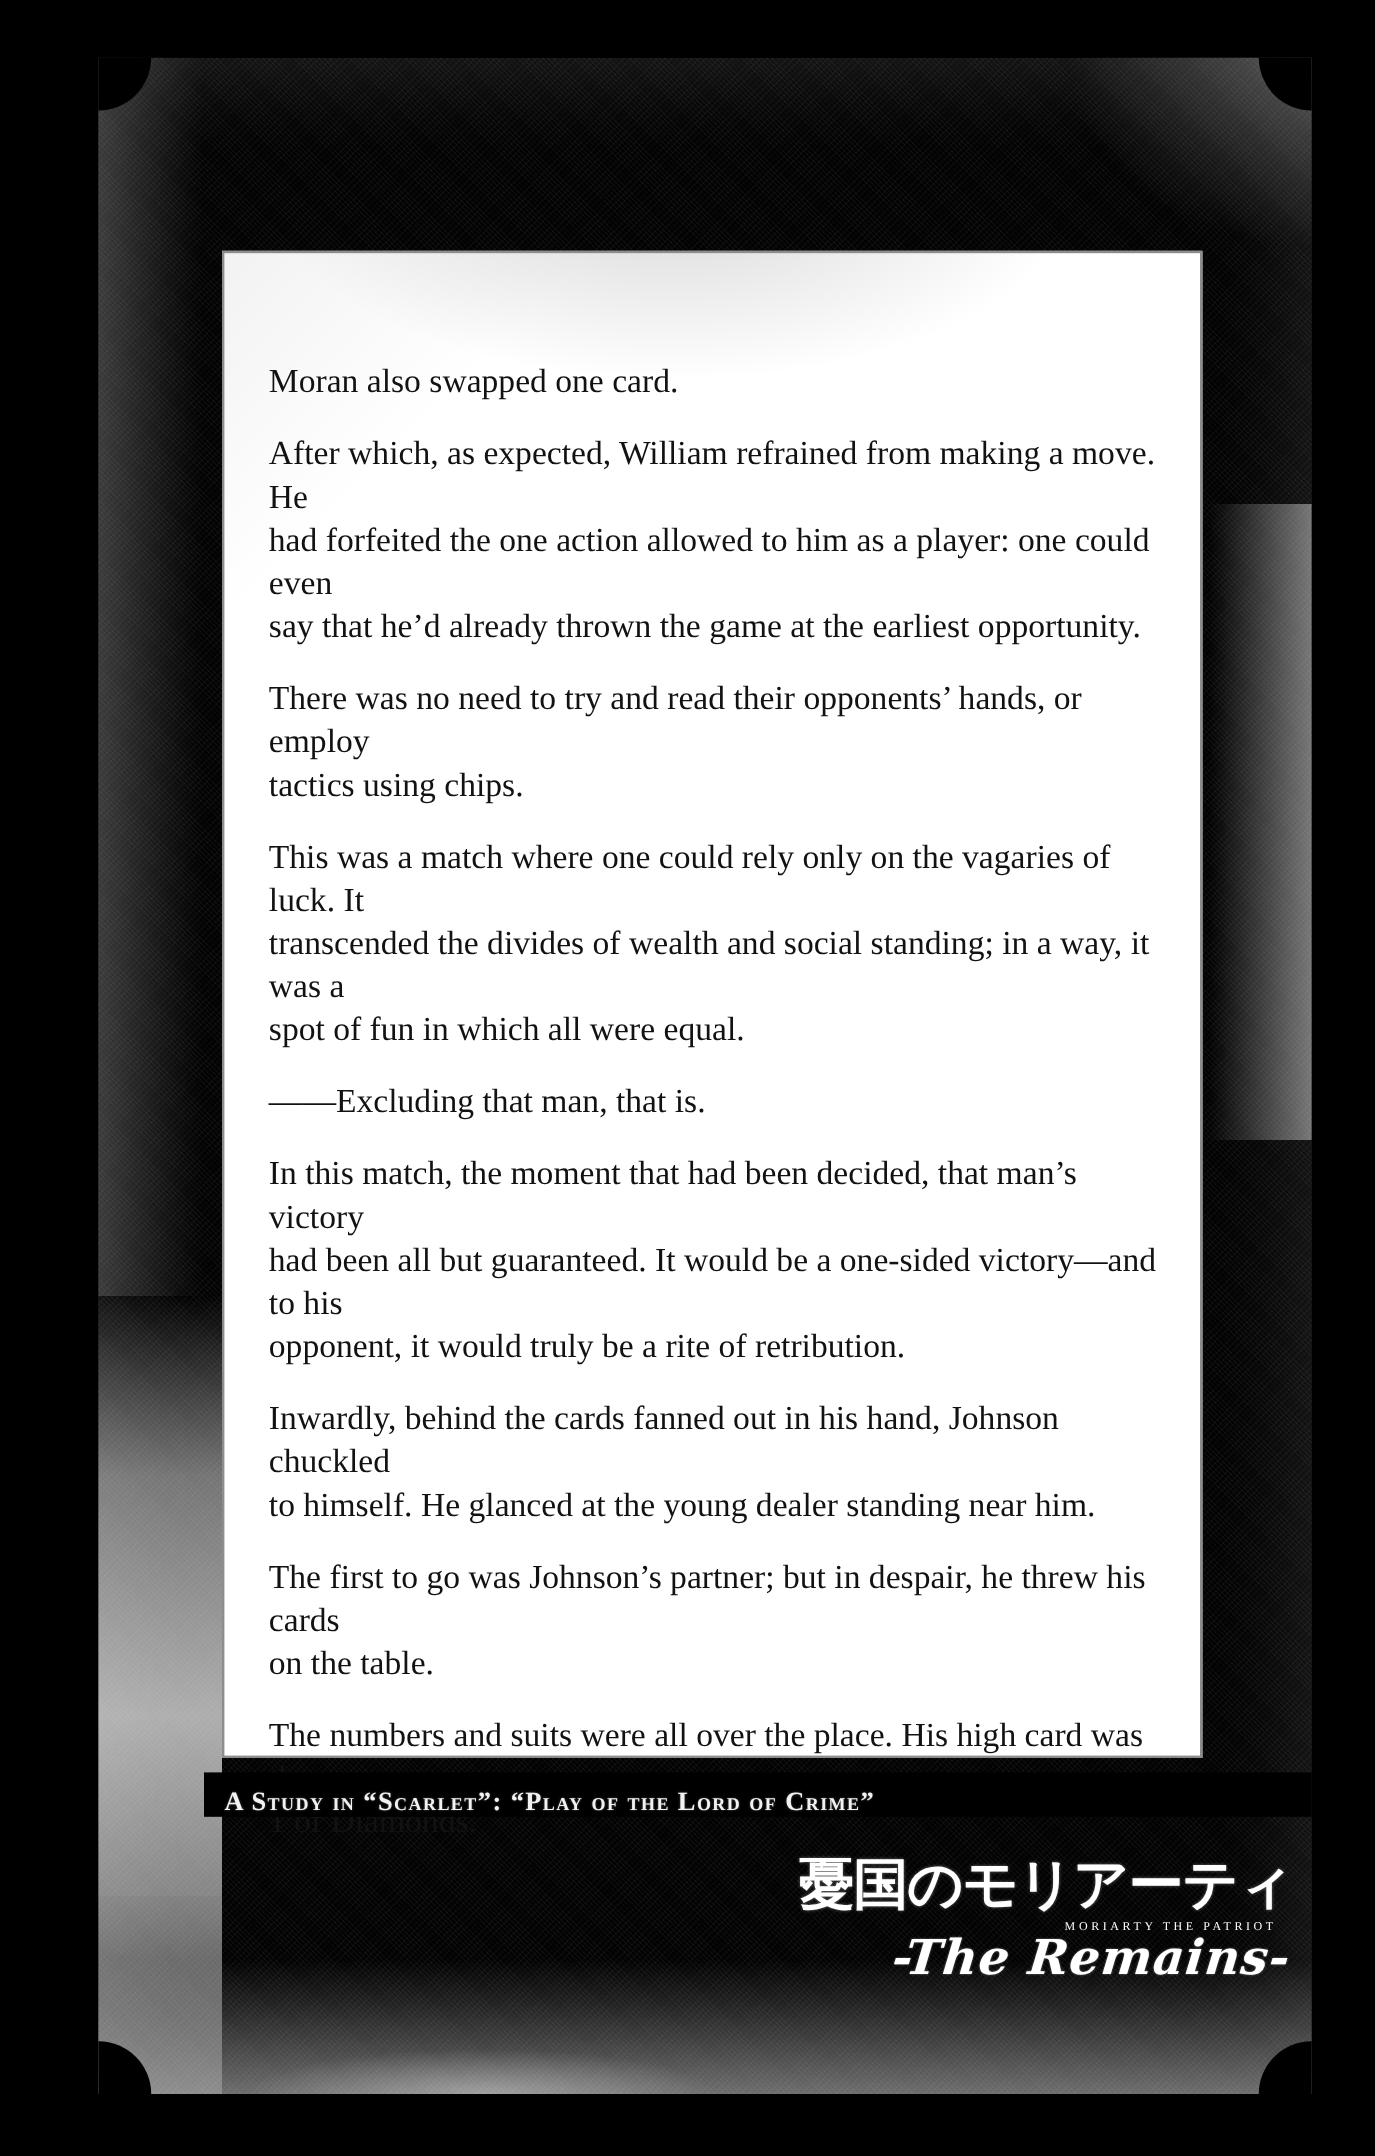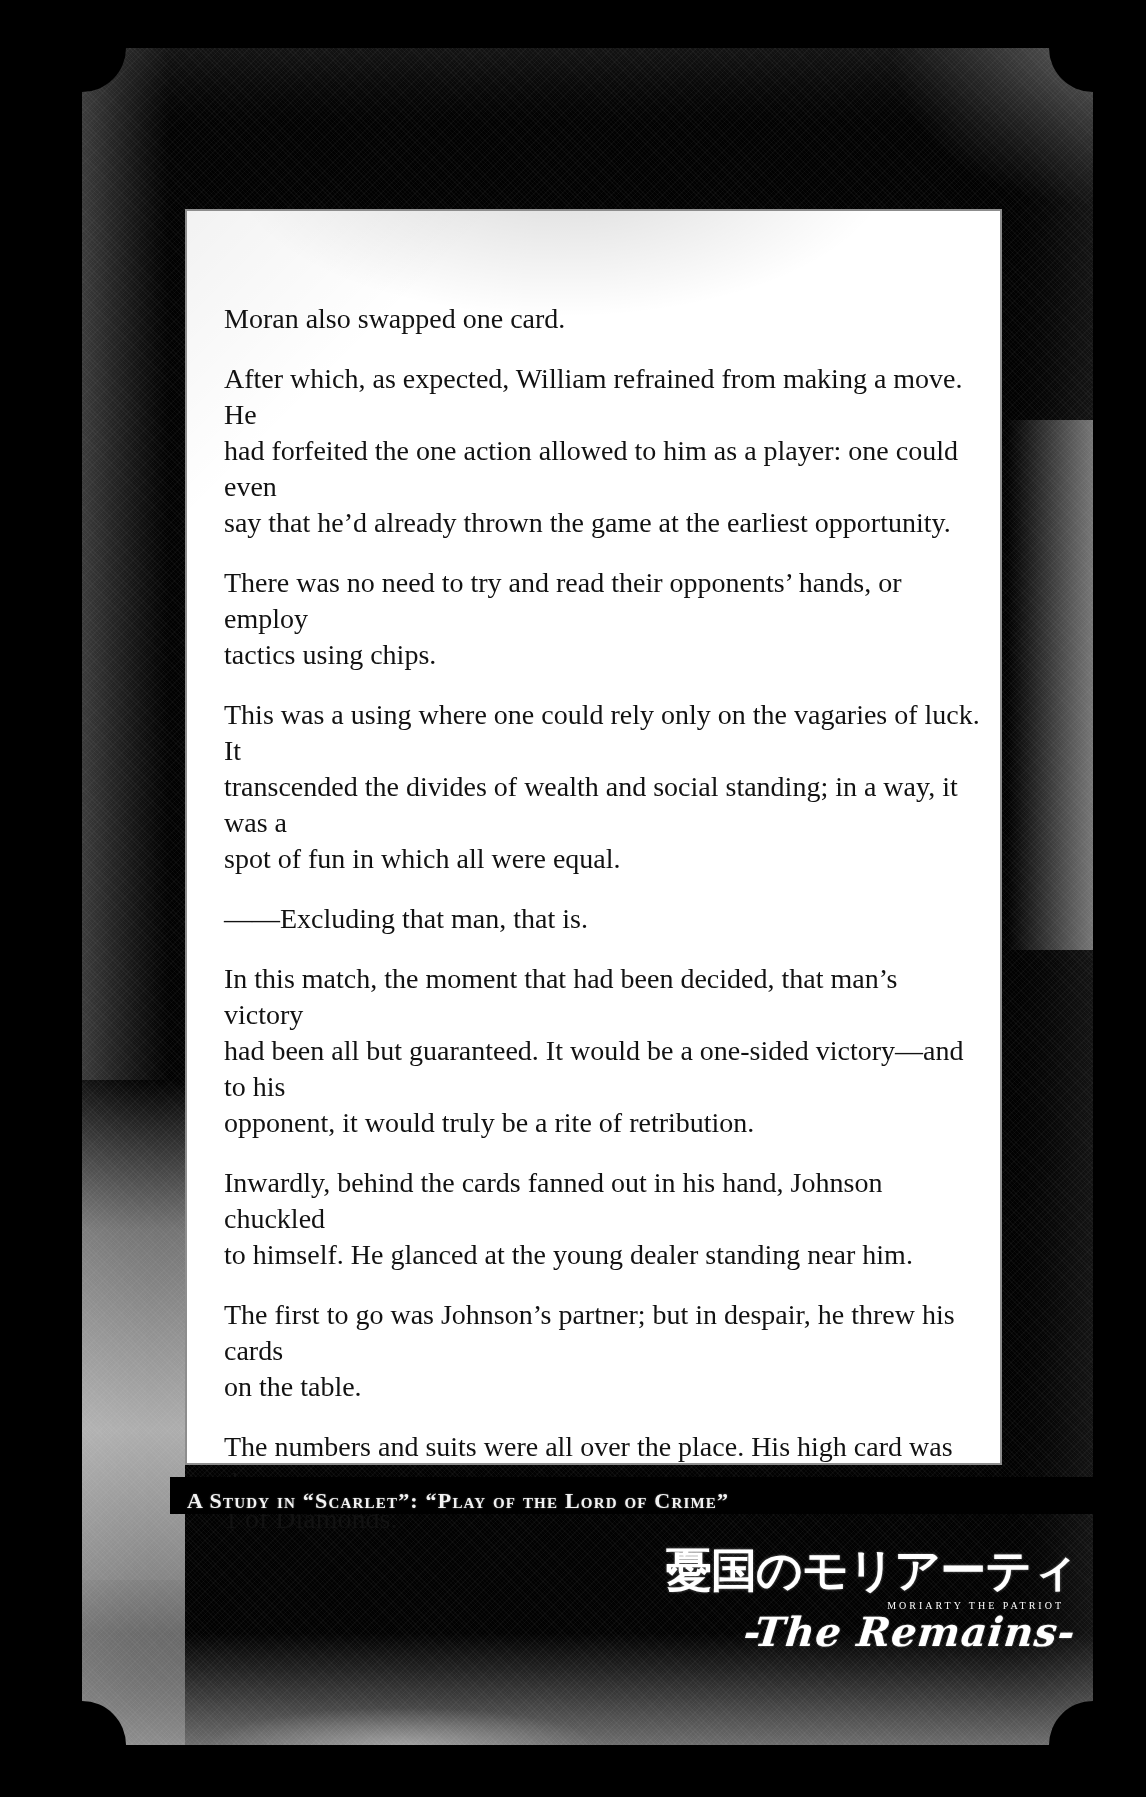--- a/index.html
+++ b/index.html
@@ -152,21 +152,21 @@
   <div class="notch br"></div>
 </div>
 
 <div class="page">
   <p>Moran also swapped one card.</p>
   <p>After which, as expected, William refrained from making a move. He
 had forfeited the one action allowed to him as a player: one could even
 say that he’d already thrown the game at the earliest opportunity.</p>
   <p>There was no need to try and read their opponents’ hands, or employ
 tactics using chips.</p>
-  <p>This was a using where one could rely only on the vagaries of luck. It
+  <p>This was a match where one could rely only on the vagaries of luck. It
 transcended the divides of wealth and social standing; in a way, it was a
 spot of fun in which all were equal.</p>
   <p>——Excluding that man, that is.</p>
   <p>In this match, the moment that had been decided, that man’s victory
 had been all but guaranteed. It would be a one-sided victory—and to his
 opponent, it would truly be a rite of retribution.</p>
   <p>Inwardly, behind the cards fanned out in his hand, Johnson chuckled
 to himself. He glanced at the young dealer standing near him.</p>
   <p>The first to go was Johnson’s partner; but in despair, he threw his cards
 on the table.</p>

